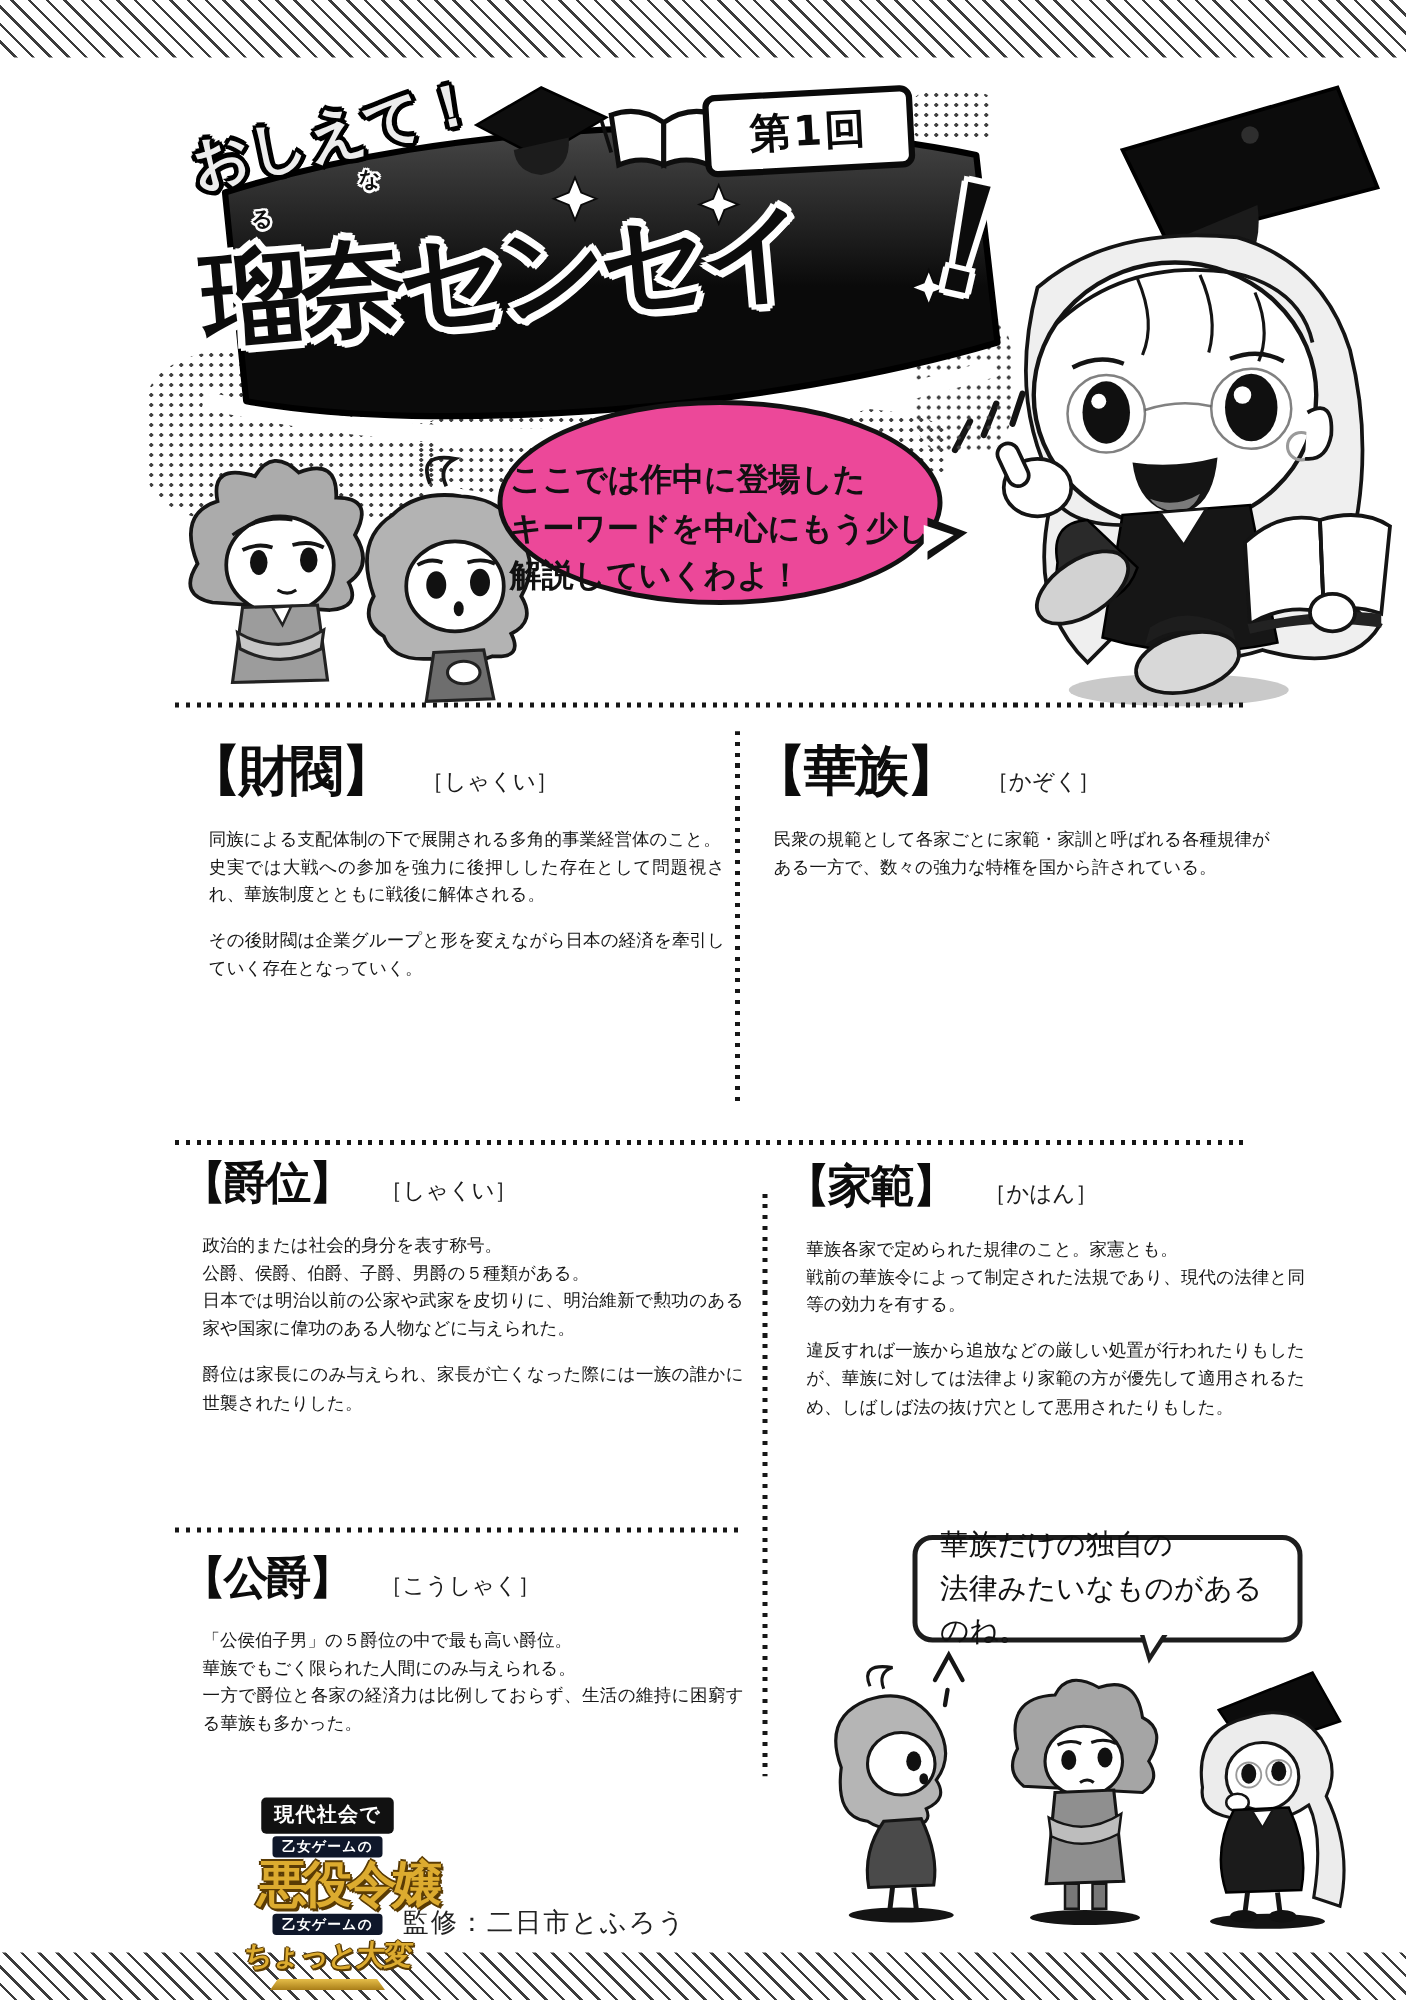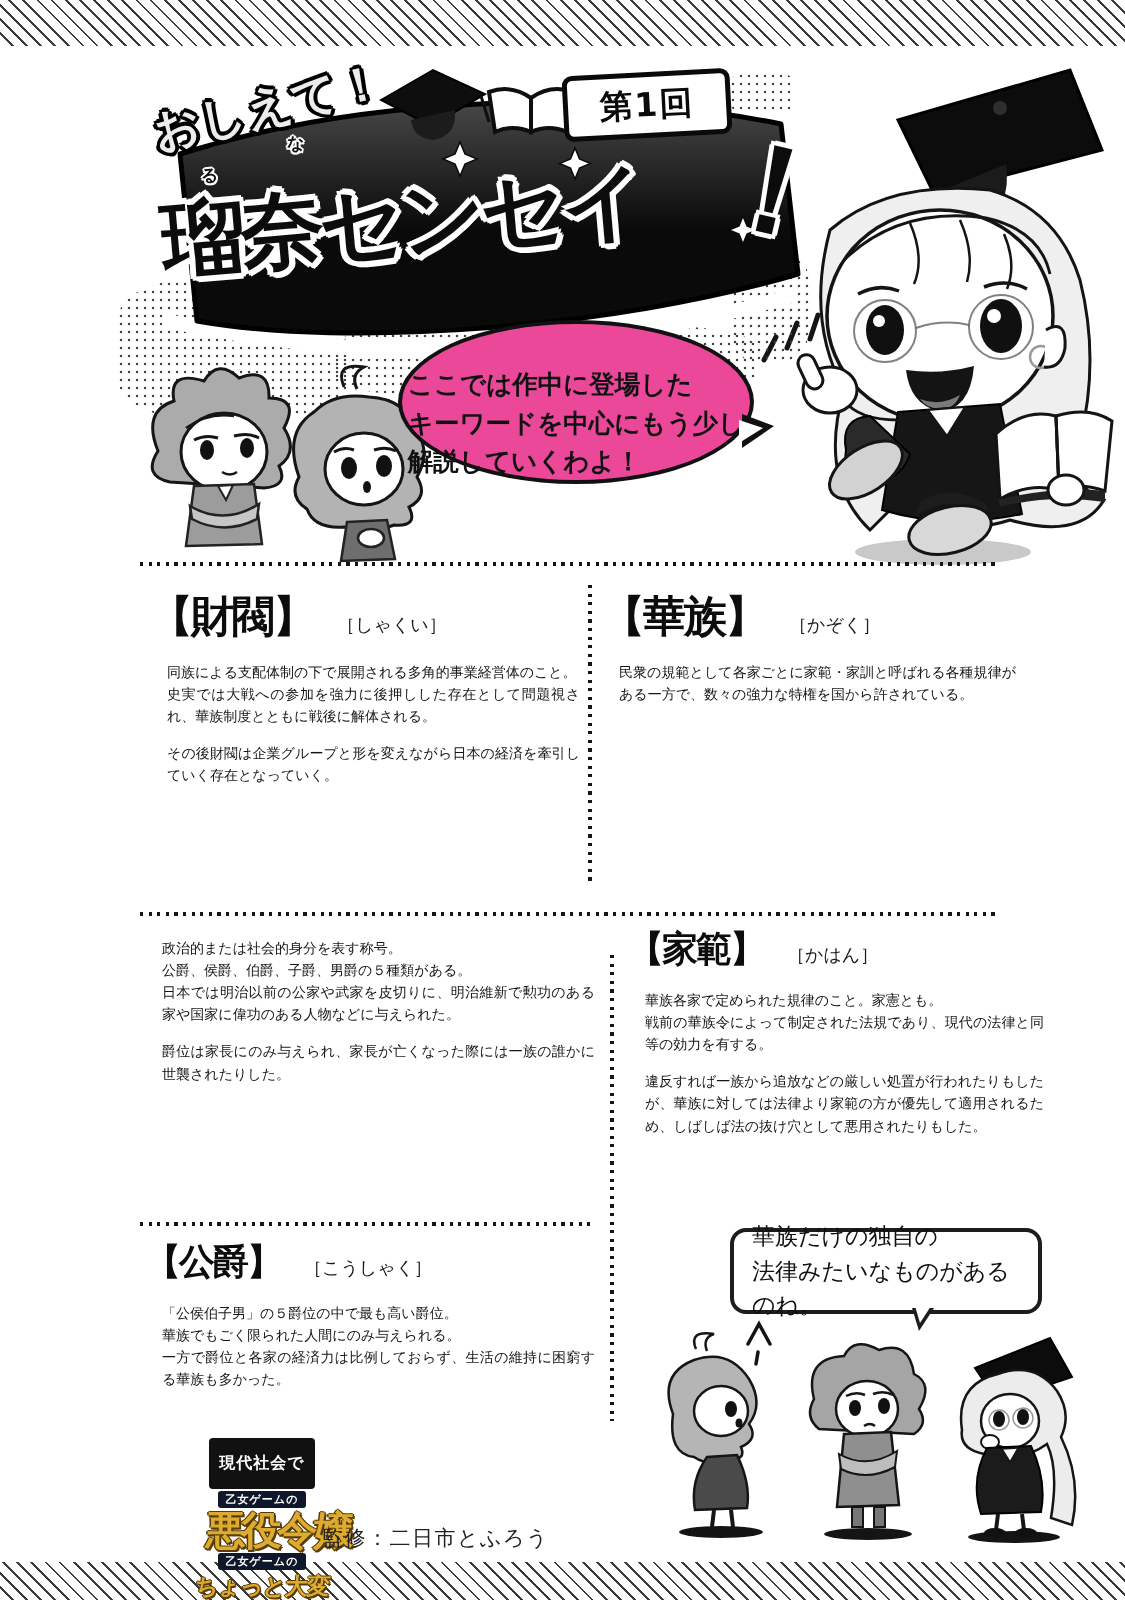--- a/index.html
+++ b/index.html
@@ -102,21 +102,21 @@
 
   
   .chara{position:absolute;}
   #runa-main{left:748px;top:58px;}
   #pair{left:138px;top:356px;}
   #trio{left:618px;top:1328px;}
   #caret-mark{left:742px;top:1318px;}
 
   
   #logo{position:absolute;left:170px;top:1438px;width:184px;display:flex;flex-direction:column;align-items:center;}
-  .logo-badge-black{background:#111;color:#fff;font-size:16px;font-weight:900;padding:15px 10px;border-radius:4px;letter-spacing:1px;}
+  .logo-badge-black{background:#111;color:#fff;font-size:16px;font-weight:900;padding:4px 10px;border-radius:4px;letter-spacing:1px;}
   .logo-badge-pink{background:#0f172a;color:#fff;font-size:11px;font-weight:700;padding:1px 8px;border-radius:3px;margin-top:2px;letter-spacing:1px;}
   .logo-main{
     font-family:"DejaVu Serif","Liberation Serif",serif;font-size:40px;font-weight:900;letter-spacing:-4px;
     color:#dcab2f;line-height:1.05;margin-top:1px;
     text-shadow:1.5px 0 0 #5a3c05,-1.5px 0 0 #5a3c05,0 1.5px 0 #5a3c05,0 -1.5px 0 #5a3c05,2px 2px 0 #5a3c05;
     margin-left:31px;
   }
   .logo-sub{
     font-size:23px;font-weight:900;color:#dcab2f;letter-spacing:-1px;margin-top:1px;transform:skewX(-6deg);
     text-shadow:1.2px 0 0 #5a3c05,-1.2px 0 0 #5a3c05,0 1.2px 0 #5a3c05,0 -1.2px 0 #5a3c05,1.5px 1.5px 0 #5a3c05;
@@ -268,20 +268,24 @@
 
   <div id="sec-kazoku" class="sec sec-top">
     <div class="sec-head">
       <span class="term">【華族】</span>
       <span class="reading">［かぞく］</span>
     </div>
     <p>民衆の規範として各家ごとに家範・家訓と呼ばれる各種規律がある一方で、数々の強力な特権を国から許されている。</p>
   </div>
 
   <div id="sec-shakui" class="sec sec-bot">
+    <div class="sec-head">
+      <span class="term">【爵位】</span>
+      <span class="reading">［しゃくい］</span>
+    </div>
     <p>政治的または社会的身分を表す称号。
 公爵、侯爵、伯爵、子爵、男爵の５種類がある。
 日本では明治以前の公家や武家を皮切りに、明治維新で勲功のある家や国家に偉功のある人物などに与えられた。</p>
     <p>爵位は家長にのみ与えられ、家長が亡くなった際には一族の誰かに世襲されたりした。</p>
   </div>
 
   <div id="sec-kahan" class="sec sec-bot">
     <div class="sec-head">
       <span class="term">【家範】</span>
       <span class="reading">［かはん］</span>

